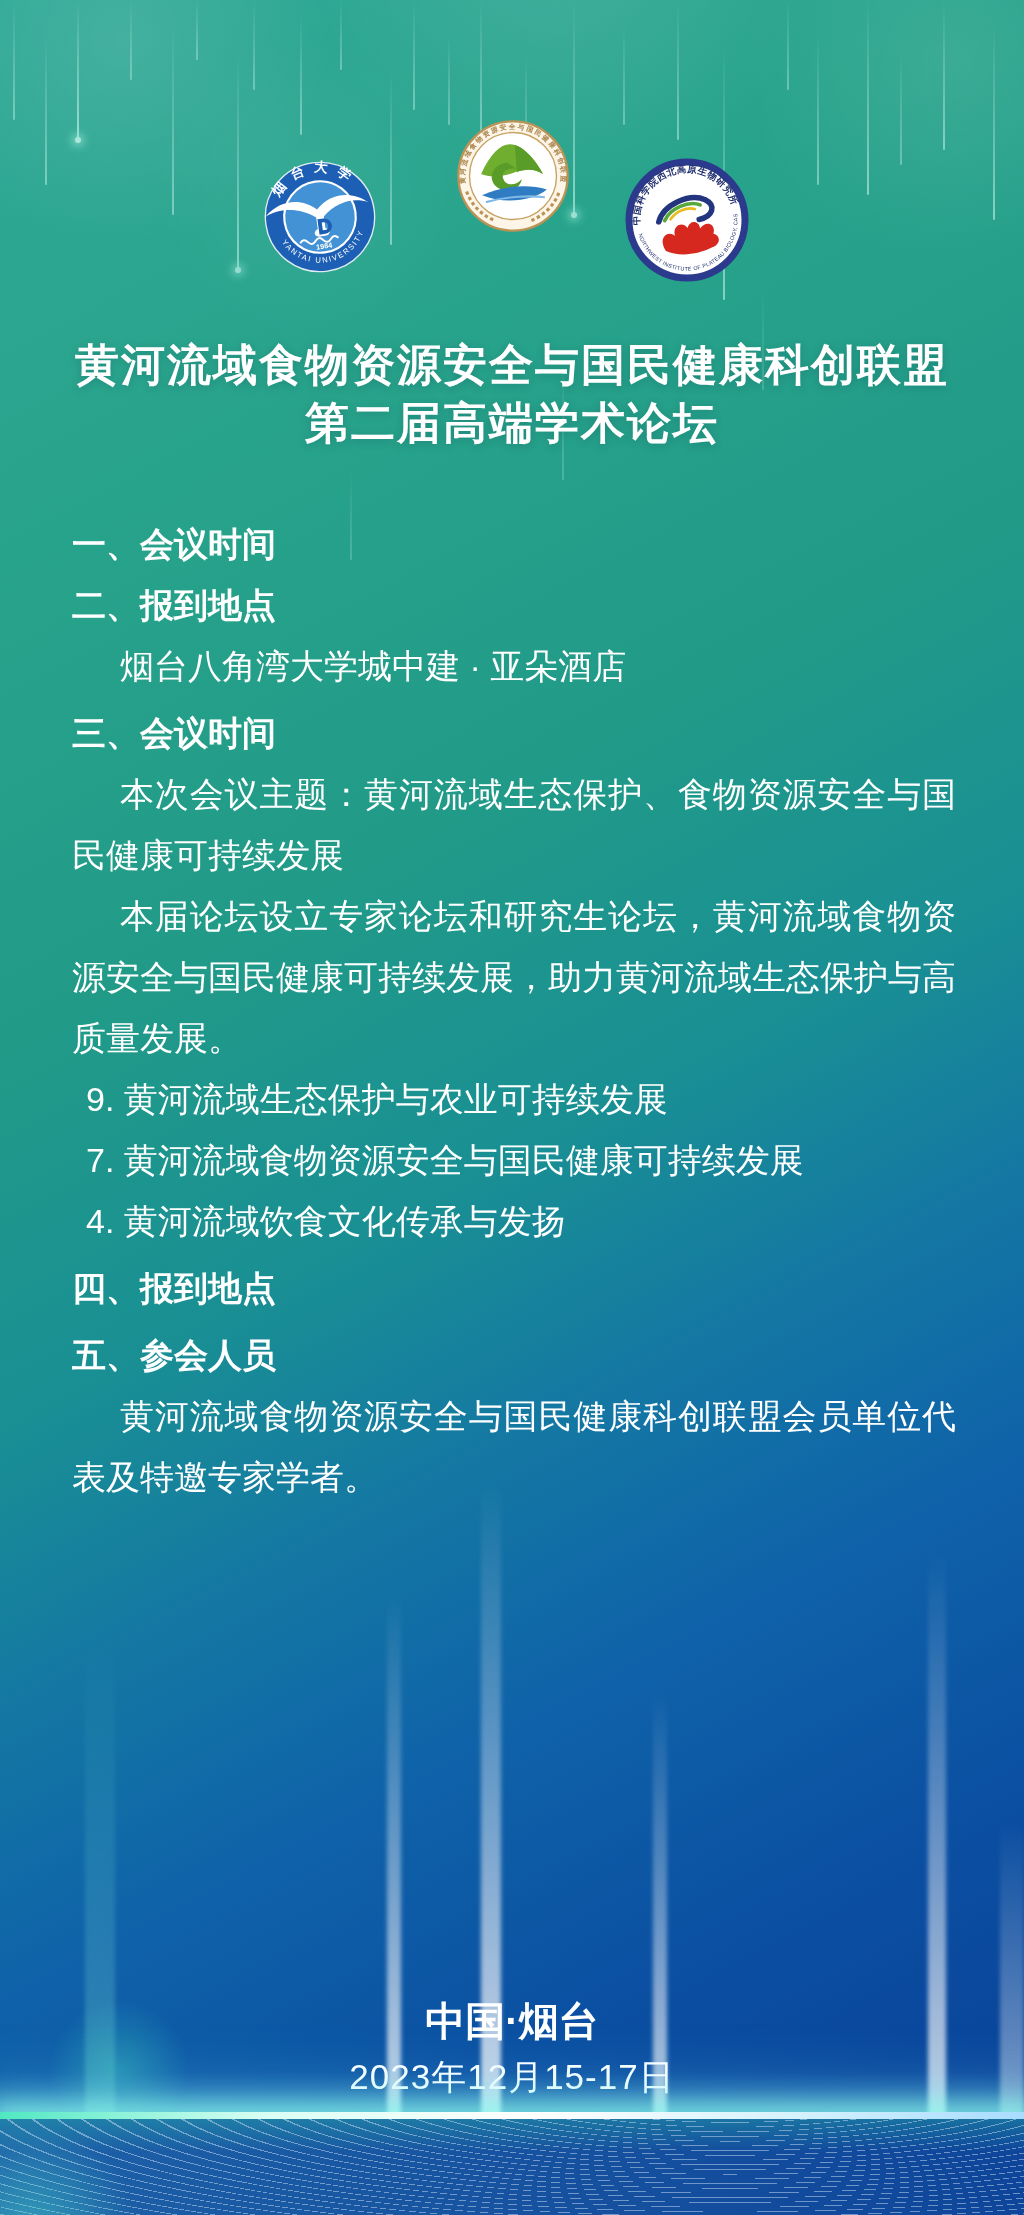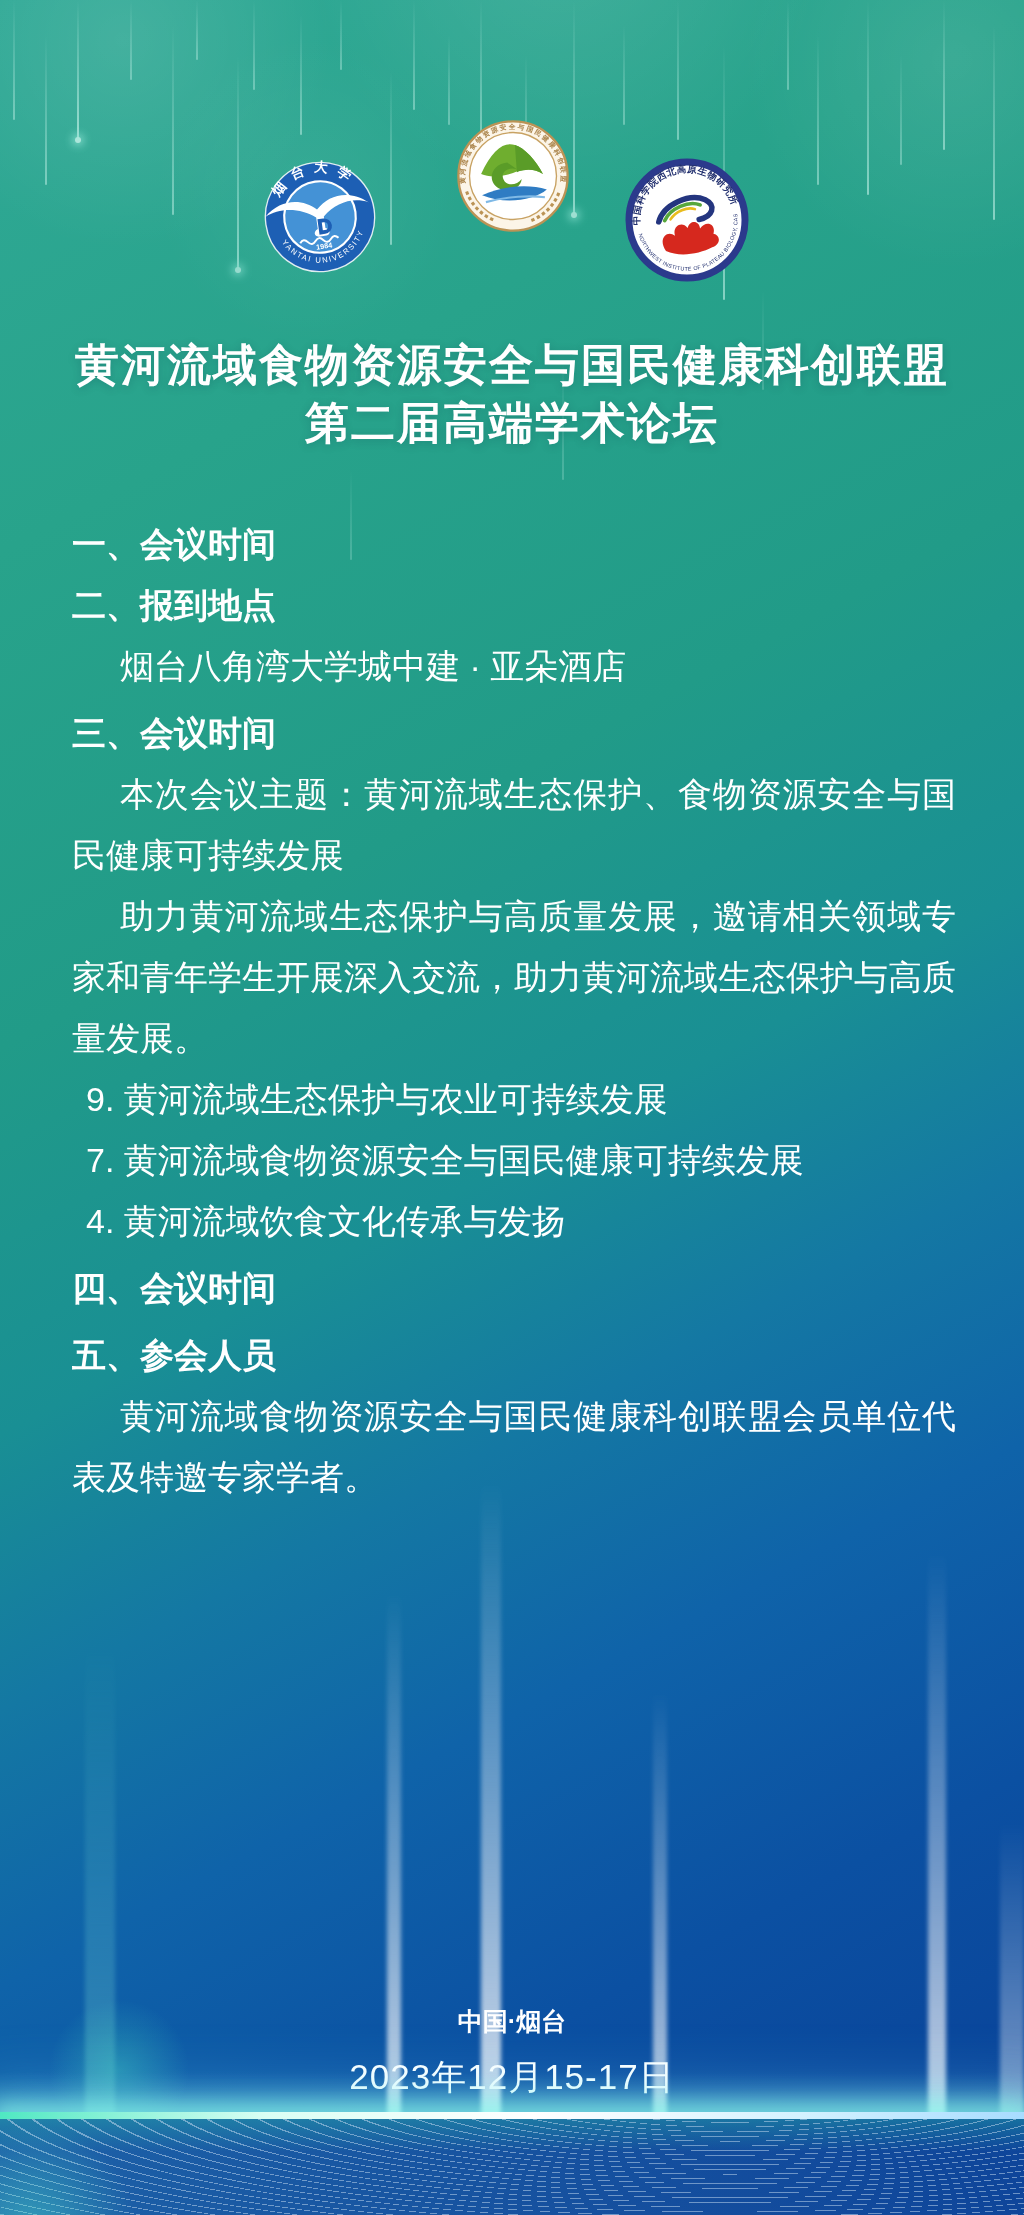--- a/index.html
+++ b/index.html
@@ -74,21 +74,21 @@
   .content{
     position:absolute;left:72px;top:514px;width:884px;
     font-size:34px;line-height:61px;text-align:justify;
   }
   .sec-heading{font-weight:700;margin:0;font-size:34px;line-height:61px;}
   .sec-heading.sp{margin-top:6px;}
   .para{margin:0;text-indent:48px;}
   .list-item{margin:0 0 0 14px;text-indent:0;}
   
   .footer{position:absolute;left:0;top:1994px;width:1024px;text-align:center;}
-  .footer-location{font-size:25px;font-weight:700;line-height:55px;}
+  .footer-location{font-size:40px;font-weight:700;line-height:55px;}
   .footer-date{font-size:35px;font-weight:400;line-height:55px;letter-spacing:1px;}
   .logo text{font-family:"Liberation Sans","DejaVu Sans",sans-serif;}
 </style>
 </head>
 <body>
 
 <div class="poster">
 
   <div class="fx-clouds"></div>
 
@@ -199,26 +199,26 @@
   </div>
 
   <div class="content">
     <p class="sec-heading">一、会议时间</p>
 
     <p class="sec-heading">二、报到地点</p>
     <p class="para">烟台八角湾大学城中建 · 亚朵酒店</p>
 
     <p class="sec-heading sp">三、会议时间</p>
     <p class="para">本次会议主题：黄河流域生态保护、食物资源安全与国民健康可持续发展</p>
-    <p class="para">助力黄河流域生态保护与高质量发展，邀请相关领域专家和青年学生开展深入交流，助力黄河流域生态保护与高质量发展。</p>
+    <p class="para">本届论坛设立专家论坛和研究生论坛，黄河流域食物资源安全与国民健康可持续发展，助力黄河流域生态保护与高质量发展。</p>
     <p class="para list-item">9. 黄河流域生态保护与农业可持续发展</p>
     <p class="para list-item">7. 黄河流域食物资源安全与国民健康可持续发展</p>
     <p class="para list-item">4. 黄河流域饮食文化传承与发扬</p>
 
-    <p class="sec-heading sp">四、会议时间</p>
+    <p class="sec-heading sp">四、报到地点</p>
 
     <p class="sec-heading sp">五、参会人员</p>
     <p class="para">黄河流域食物资源安全与国民健康科创联盟会员单位代表及特邀专家学者。</p>
   </div>
 
   <div class="footer">
     <div class="footer-location">中国·烟台</div>
     <div class="footer-date">2023年12月15-17日</div>
   </div>
 

